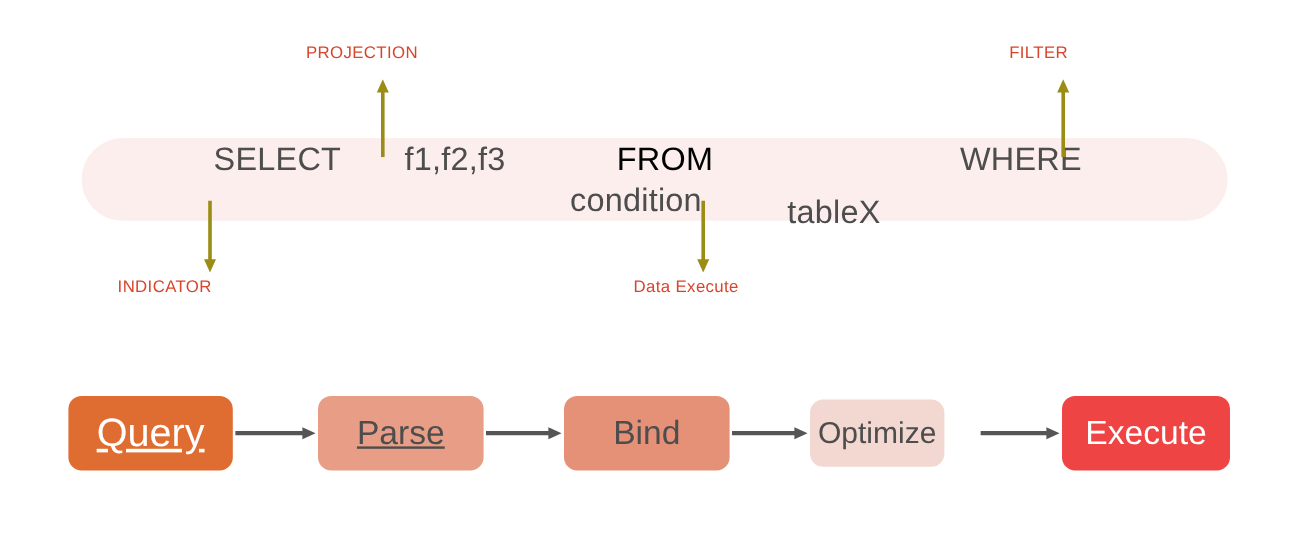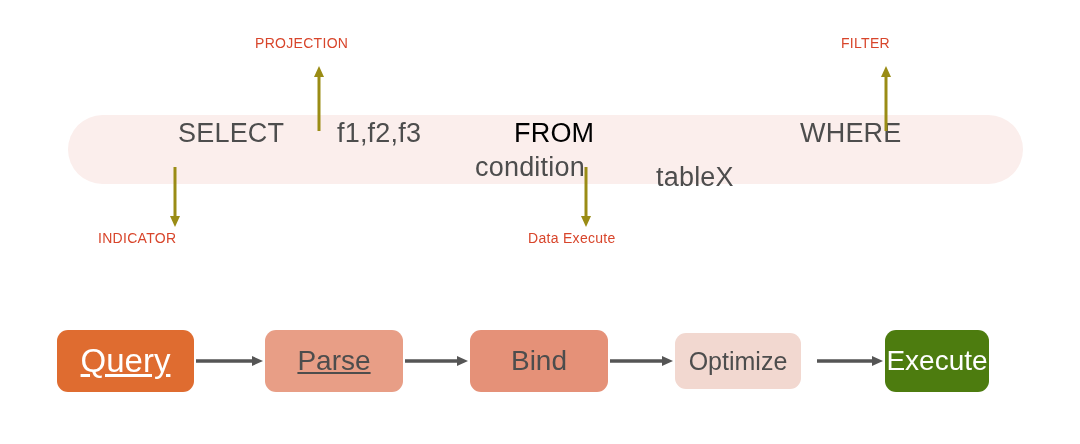--- a/index.html
+++ b/index.html
@@ -102,22 +102,22 @@
       <svg width="14" height="60" class="ann-arrow" style="left: 579px; top: 167px;">
         <line x1="7" x2="7" stroke="#9a8c15" stroke-width="3" y1="0" y2="51"></line>
         <polygon fill="#9a8c15" points="7,60 2,49 12,49"></polygon>
       </svg>
     </div>
 
   <div id="pipeline">
       <div class="stage" style="left: 57px; top: 330px; width: 137px; height: 62px; background: rgb(223, 108, 48); color: rgb(255, 255, 255); font-size: 33px; text-decoration: underline;">Query</div>
       <div class="stage" style="left: 265px; top: 330px; width: 138px; height: 62px; background: rgb(232, 158, 134); color: rgb(77, 77, 77); font-size: 28px; text-decoration: underline;">Parse</div>
       <div class="stage" style="left: 470px; top: 330px; width: 138px; height: 62px; background: rgb(229, 145, 120); color: rgb(77, 77, 77); font-size: 28px;">Bind</div>
-      <div class="stage" style="left: 675px; top: 333px; width: 126px; height: 56px; background: rgb(242, 216, 208); color: rgb(77, 77, 77); font-size: 25px;">Optimize</div>
-      <div class="stage" style="left: 885px; top: 330px; width: 104px; height: 62px; background: #4d7c0f; color: rgb(255, 255, 255); font-size: 28px;">Execute</div>
+      <div class="stage" style="left: 675px; top: 333px; width: 112px; height: 56px; background: rgb(242, 216, 208); color: rgb(77, 77, 77); font-size: 25px;">Optimize</div>
+      <div class="stage" style="left: 885px; top: 330px; width: 140px; height: 62px; background: #ef4444; color: rgb(255, 255, 255); font-size: 28px;">Execute</div>
       <svg width="67" height="14" class="connector" style="left: 196px; top: 354px;">
         <line x1="0" y1="7" x2="58" y2="7" stroke="#555555" stroke-width="3.5"></line>
         <polygon fill="#555555" points="67,7 56,2 56,12"></polygon>
       </svg>
       <svg width="63" height="14" class="connector" style="left: 405px; top: 354px;">
         <line x1="0" y1="7" x2="54" y2="7" stroke="#555555" stroke-width="3.5"></line>
         <polygon fill="#555555" points="63,7 52,2 52,12"></polygon>
       </svg>
       <svg width="63" height="14" class="connector" style="left: 610px; top: 354px;">
         <line x1="0" y1="7" x2="54" y2="7" stroke="#555555" stroke-width="3.5"></line>

